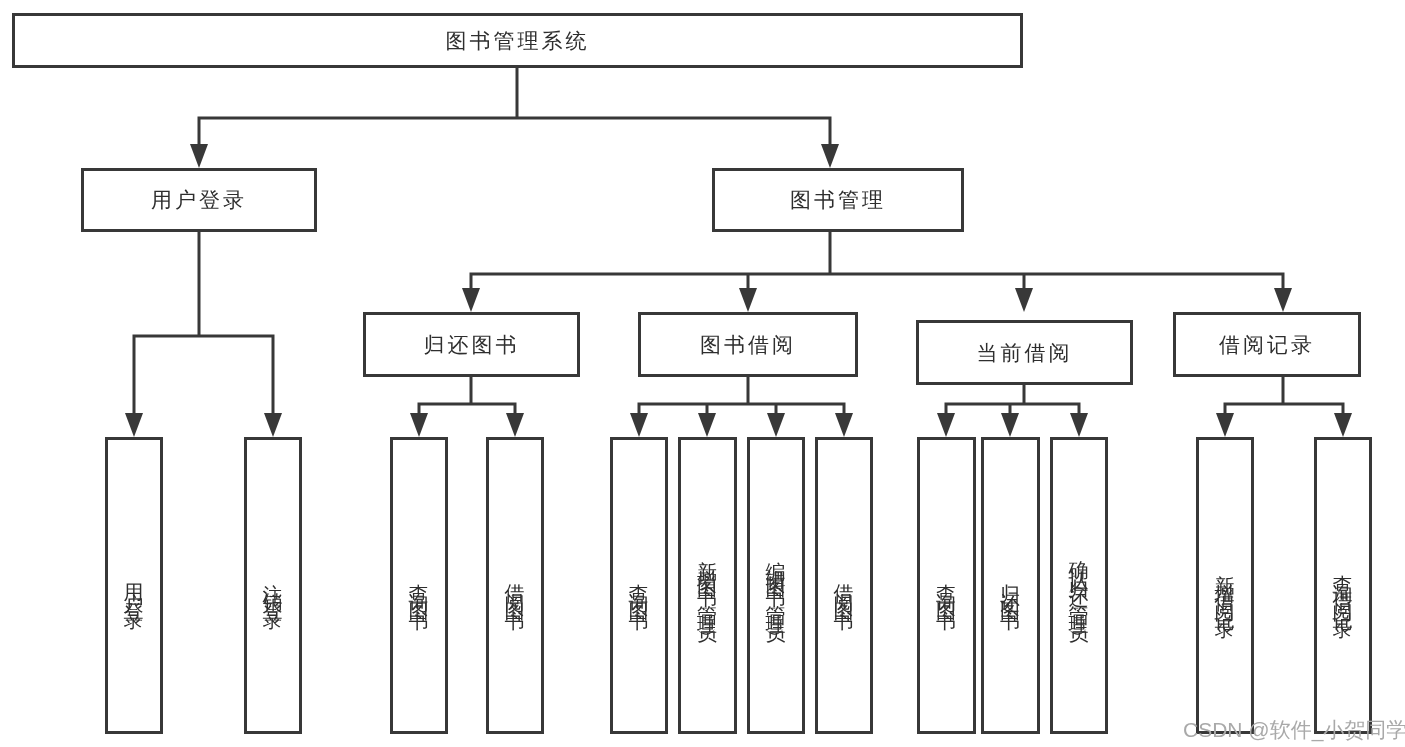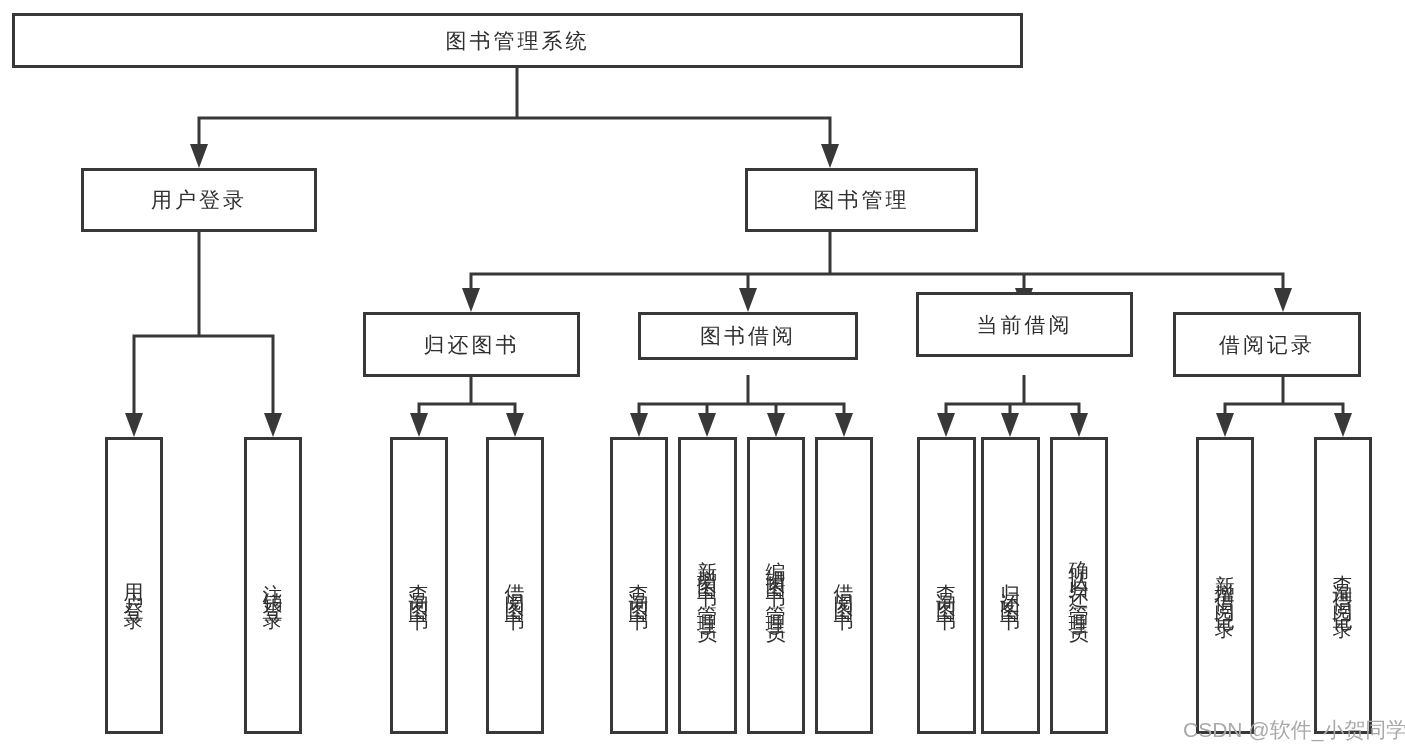--- a/index.html
+++ b/index.html
@@ -122,31 +122,31 @@
     </g>
   </svg>
 
   <div class="hbox" style="left:12px; top:13px; width:1011px; height:55px;">
     <span>图书管理系统</span>
   </div>
 
   <div class="hbox" style="left:81px; top:168px; width:236px; height:64px;">
     <span>用户登录</span>
   </div>
-  <div class="hbox" style="left:712px; top:168px; width:233px; height:64px;margin-left:33px;">
+  <div class="hbox" style="left:712px; top:168px; width:252px; height:64px;">
     <span>图书管理</span>
   </div>
 
   <div class="hbox" style="left:363px; top:312px; width:217px; height:65px;">
     <span>归还图书</span>
   </div>
-  <div class="hbox" style="left:638px; top:312px; width:220px; height:48px;">
+  <div class="hbox" style="left:638px; top:312px; width:220px; height:65px;">
     <span>图书借阅</span>
   </div>
-  <div class="hbox" style="left:916px; top:292px; width:217px; height:65px;">
+  <div class="hbox" style="left:916px; top:320px; width:217px; height:65px;">
     <span>当前借阅</span>
   </div>
   <div class="hbox" style="left:1173px; top:312px; width:188px; height:65px;">
     <span>借阅记录</span>
   </div>
 
   <div class="vbox" style="left:105px; top:437px; width:58px; height:297px;">
     <span>用户登录</span>
   </div>
   <div class="vbox" style="left:244px; top:437px; width:58px; height:297px;">

